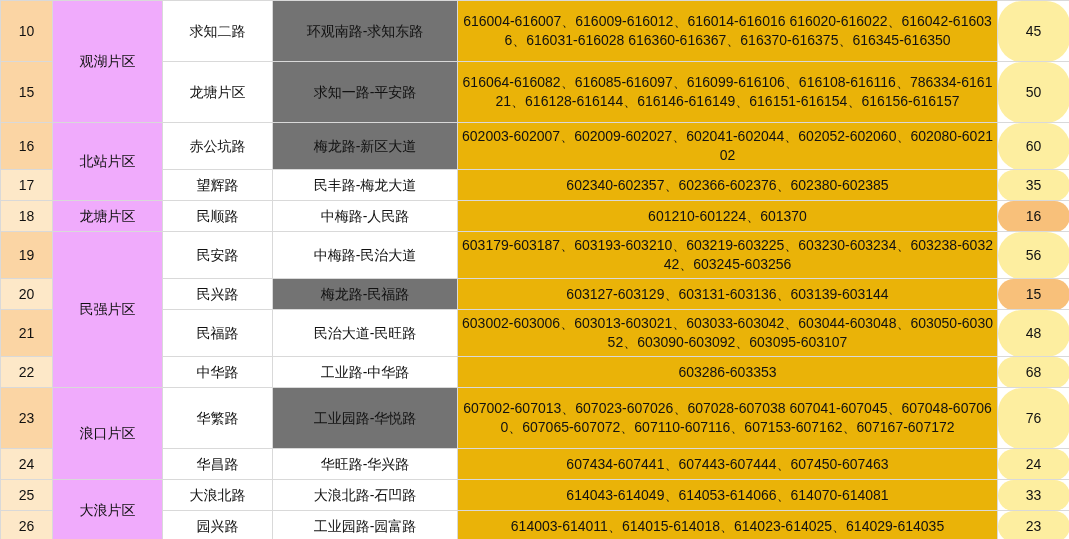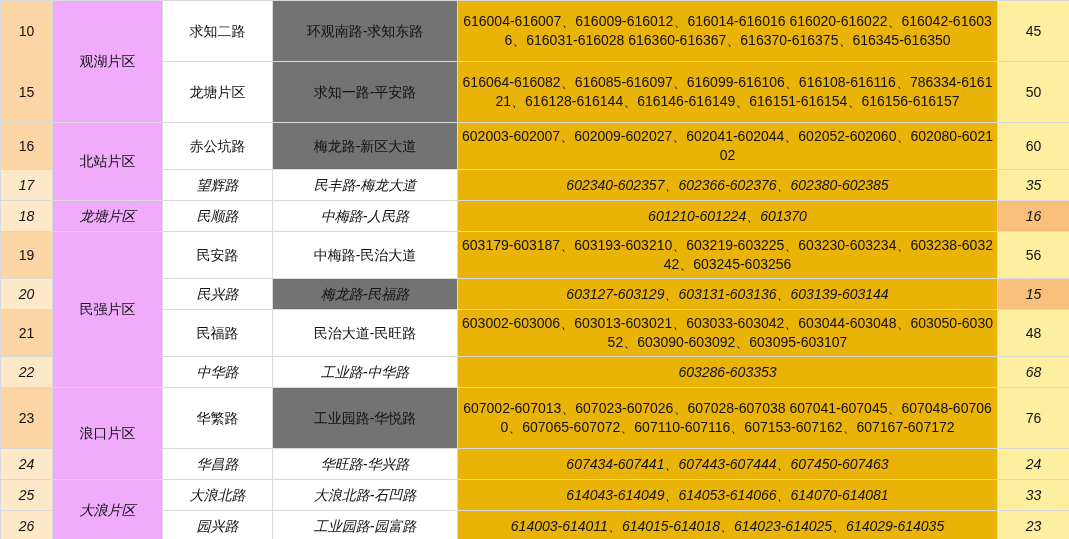--- a/index.html
+++ b/index.html
@@ -63,27 +63,28 @@
   td.nums {
     background: #eab308;
     font-size: 13px;
     text-align: center;
     line-height: 1.5;
     padding: 3px 6px;
   }
   td.count {
     background: #fdeea0;
     font-size: 15px;
+    border-radius: 24px;
   }
   td.count.orange {
     background: #f8c07a;
   }
   tr.r-tall td { height: 56px; }
   tr.r-mid td  { height: 42px; }
-  tr.r-small td { height: 26px; font-style: italic; }
+  tr.r-small td { height: 26px; }
 </style>
 </head>
 <body>
 
 <table class="sheet">
   <colgroup>
     <col class="c-idx">
     <col class="c-area">
     <col class="c-road">
     <col class="c-range">

